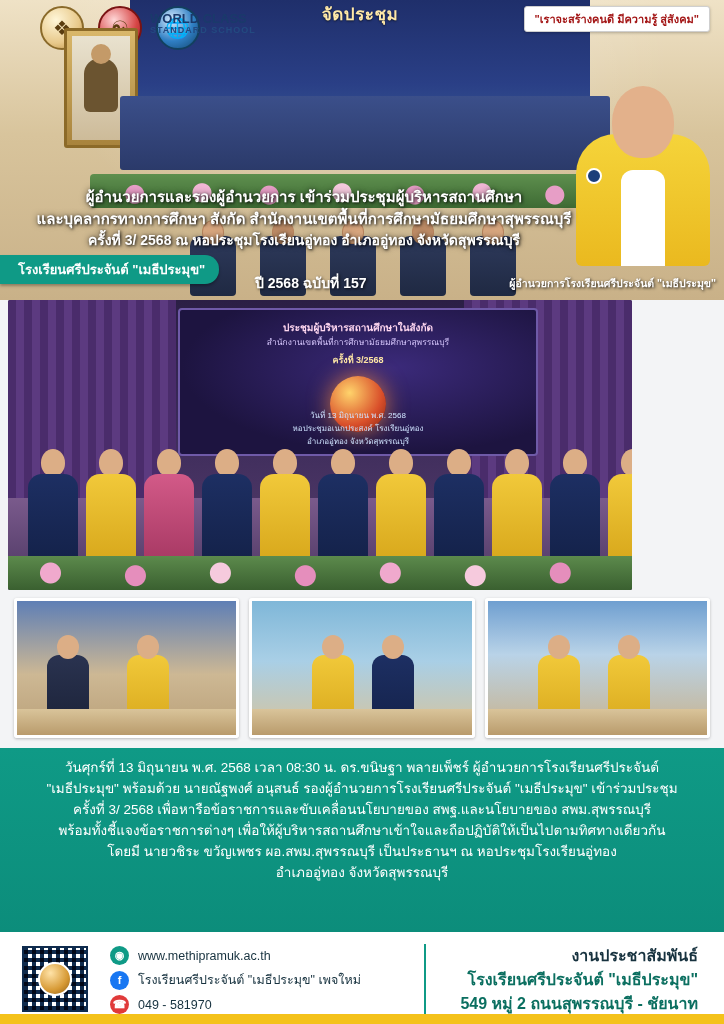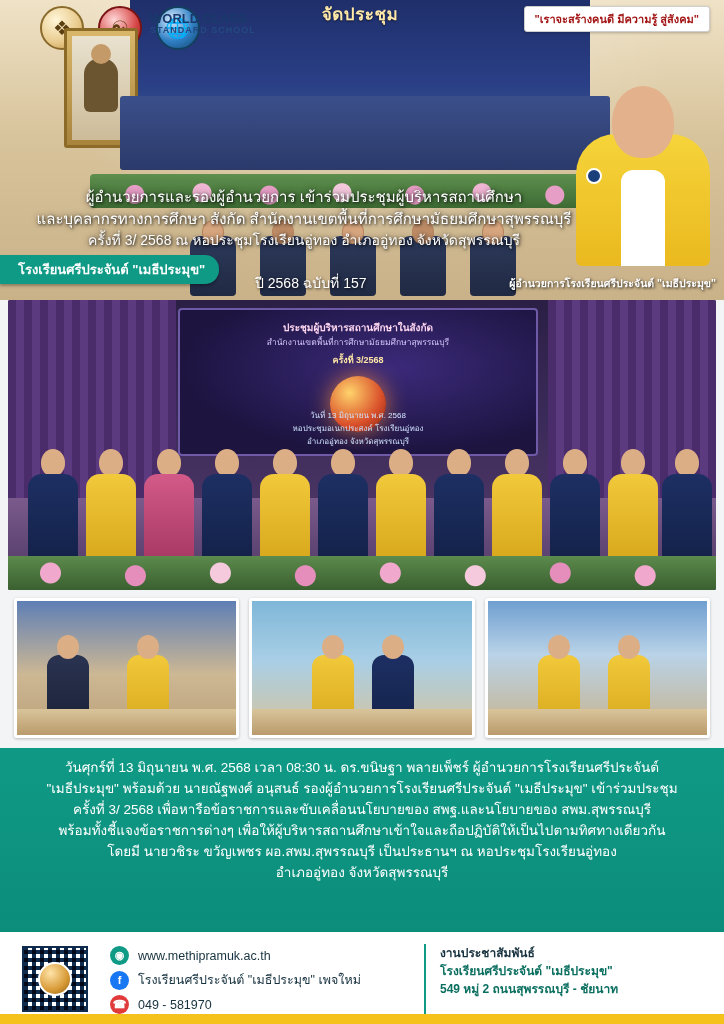--- a/index.html
+++ b/index.html
@@ -128,49 +128,49 @@
   .hero-lady .hair {
     position: absolute; left: 50%; bottom: 108px; transform: translateX(-50%);
     width: 78px; height: 82px; border-radius: 50% 50% 40% 40%;
     background: #241a14; z-index: -1;
   }
   .hero-lady .pin { position: absolute; left: 18px; bottom: 82px; width: 16px; height: 16px;
     border-radius: 50%; background: #1b3f7a; border: 2px solid #fff; }
 
   .hero-text {
     position: absolute; left: 0; right: 0; top: 186px; text-align: center;
-    color: #ffffff; font-weight: normal; font-size: 15px; line-height: 1.45;
+    color: #ffffff; font-weight: bold; font-size: 15px; line-height: 1.45;
     text-shadow: 1px 1px 3px rgba(0,0,0,.85), 0 0 6px rgba(0,0,0,.6);
     padding: 0 130px 0 14px;
   }
   .hero-text .l3 { font-size: 14px; }
 
   .ribbon-left {
     position: absolute; left: 0; bottom: 16px;
     background: #0f9a86; color: #fff; font-weight: bold; font-size: 13px;
     padding: 4px 14px 4px 18px; border-radius: 0 14px 14px 0;
     box-shadow: 0 2px 3px rgba(0,0,0,.3);
   }
   .issue-label {
     position: absolute; left: 255px; bottom: 6px;
-    color: #ffffff; font-weight: normal; font-size: 14px;
+    color: #ffffff; font-weight: bold; font-size: 14px;
     text-shadow: 1px 1px 3px rgba(0,0,0,.8);
   }
   .ribbon-right {
     position: absolute; right: 0; bottom: 8px; text-align: center;
     background: rgba(0,0,0,0);
     color: #ffffff; font-weight: bold; font-size: 13px; line-height: 1.35;
     padding: 2px 8px;
     text-shadow: 1px 1px 3px rgba(0,0,0,.9);
   }
   .ribbon-right .sub { font-size: 10.5px; font-weight: bold; margin-left: 20px; }
 
   
   .group-photo {
-    position: absolute; left: 8px; top: 300px; width: 708px; height: 290px;
+    position: absolute; left: 8px; top: 300px; width: 624px; height: 290px;
     background: linear-gradient(180deg,#2b1f45 0%, #3a2a59 40%, #5a3f6e 100%);
     overflow: hidden; border-radius: 2px;
   }
   .gp-screen {
     position: absolute; left: 170px; top: 8px; width: 360px; height: 148px;
     background: radial-gradient(ellipse at 60% 40%, #3b2a7a 0%, #1d1440 70%);
     border: 2px solid #6f5aa8; border-radius: 4px;
     color: #f2d9ff; text-align: center; padding-top: 10px;
   }
   .gp-screen .t1 { font-size: 10px; color: #ffd7f0; font-weight: bold; }
@@ -255,21 +255,21 @@
     background: radial-gradient(circle at 35% 30%, #ffe3a8, #d79a35 60%, #8f5d14);
     border: 2px solid #fff;
   }
   .contact { position: absolute; left: 110px; top: 14px; }
   .contact-row { display: flex; align-items: center; gap: 9px; margin-bottom: 5px; font-size: 12.5px; color: #17323f; }
   .cicon { width: 19px; height: 19px; border-radius: 50%; color: #fff; font-size: 11px; display: flex; align-items: center; justify-content: center; font-weight: bold; }
   .cicon.globe { background: #0f9a86; }
   .cicon.fb { background: #1877f2; }
   .cicon.phone { background: #e03a3a; }
   .divider { position: absolute; left: 424px; top: 12px; width: 2px; height: 70px; background: #0f9a86; }
-  .addr { position: absolute; left: 440px; top: 12px; right: 26px; font-size: 12px; color: #17323f; line-height: 1.5; }
+  .addr { position: absolute; left: 440px; top: 12px; right: 26px; text-align: right; font-size: 16px; color: #17323f; line-height: 1.5; }
   .addr .hl { color: #0b6f60; font-weight: bold; }
   .addr .title { font-weight: bold; color: #17323f; }
   .footer-bar { position: absolute; left: 0; bottom: 0; width: 724px; height: 10px; background: #f4c21b; }
 </style>
 </head>
 <body>
 
 <div class="page">
 
   <div class="hero">

